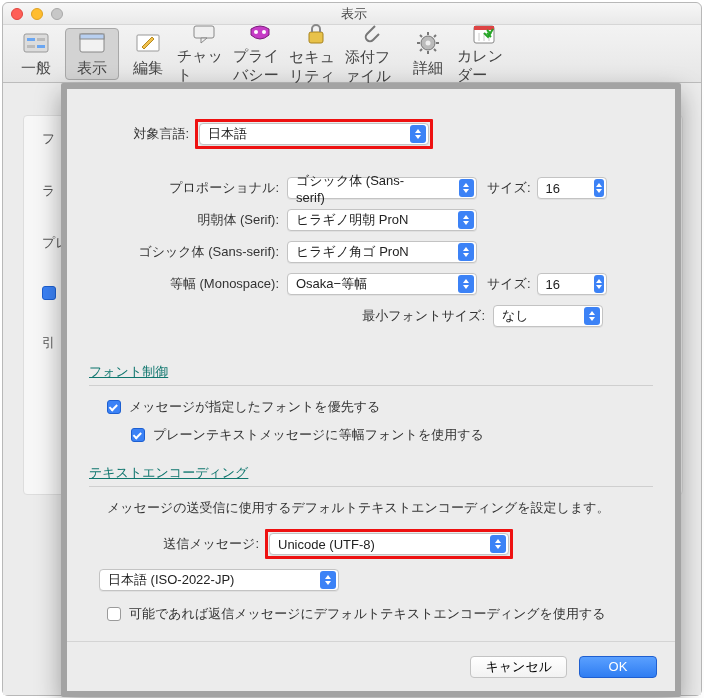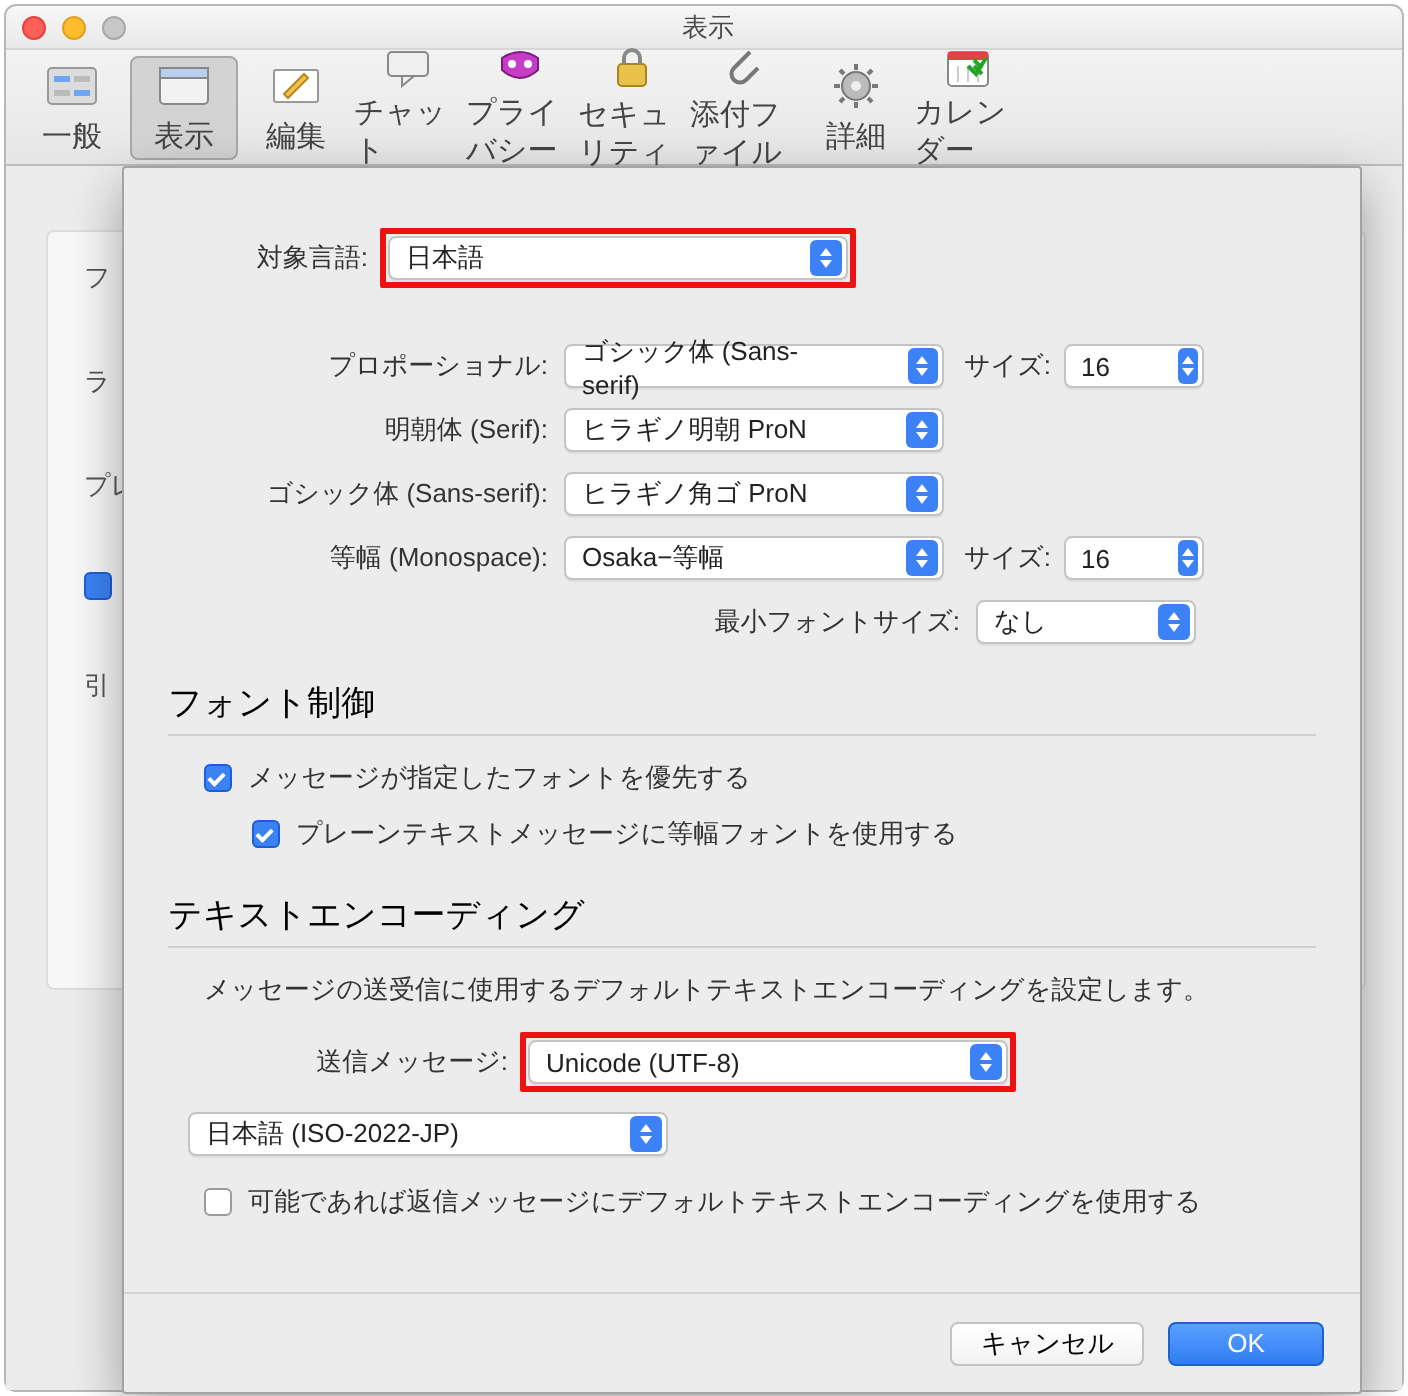--- a/index.html
+++ b/index.html
@@ -78,21 +78,21 @@
   }
   .bg-panel .row { margin-bottom: 34px; }
   .bg-panel .row .cb { display:inline-block; width:14px; height:14px; background:#3b82f6; border:1px solid #1d5fd0; border-radius:3px; vertical-align:middle;}
 
   
   .sheet {
     position:absolute;
     left: 58px; top: 0px;
     width: 620px; height: 614px;
     background:#ececec;
-    border:1px solid #a3a3a3;
+    border:6px solid #a3a3a3;
     box-shadow: 0 10px 26px rgba(0,0,0,0.35);
     border-radius:2px;
     display:flex; flex-direction:column;
   }
   .sheet-content {
     flex:1;
     padding: 30px 22px 10px 22px;
     overflow:hidden;
   }
 
@@ -113,21 +113,21 @@
     margin-left:6px;
   }
   .select .caret::before, .select .caret::after {
     content:""; width:0; height:0; border-left:3px solid transparent; border-right:3px solid transparent;
   }
   .select .caret::before { border-bottom:4px solid #fff; margin-bottom:1px;}
   .select .caret::after  { border-top:4px solid #fff; margin-top:1px;}
 
   .redbox { border:3px solid #e11; padding:1px; border-radius:1px; }
 
-  .section-label { color:#000000; font-size:17px; margin:8px 0 4px 0; }
+  .section-label { color:#0f766e; font-size:13px; margin:8px 0 4px 0;text-decoration:underline; }
   .sep { height:1px; background:#cfcfcf; margin: 4px 0 12px 0; }
 
   .chk { display:inline-flex; align-items:center; gap:8px; font-size:13px; color:#333; }
   .chk .box { width:14px; height:14px; border:1px solid #9a9a9a; border-radius:3px; background:#fff; display:flex; align-items:center; justify-content:center; }
   .chk .box.checked { background:#3b82f6; border-color:#1d5fd0; }
   .chk .box.checked::after { content:""; width:6px; height:3px; border-left:2px solid #fff; border-bottom:2px solid #fff; transform:rotate(-45deg) translate(0px,-1px);}
 
   .label-right { text-align:right; color:#333; }
 
   .footer {
@@ -341,21 +341,21 @@
           </span>
           <div style="width:10px"></div>
           <span class="label">サイズ:</span>
           <div style="width:6px"></div>
           <span class="select" style="width:70px;">
             <span>16</span>
               <span class="caret"></span>
           </span>
         </div>
 
-        <div class="row" style="margin-top:4px; margin-bottom:18px;">
+        <div class="row" style="margin-top:4px; margin-bottom:36px;">
           <div class="label-right" style="width:396px;">最小フォントサイズ:</div>
           <div style="width:8px"></div>
           <span class="select" style="width:110px;">
             <span>なし</span>
               <span class="caret"></span>
           </span>
         </div>
 
         <div class="section-label">フォント制御</div>
         <div class="sep"></div>

